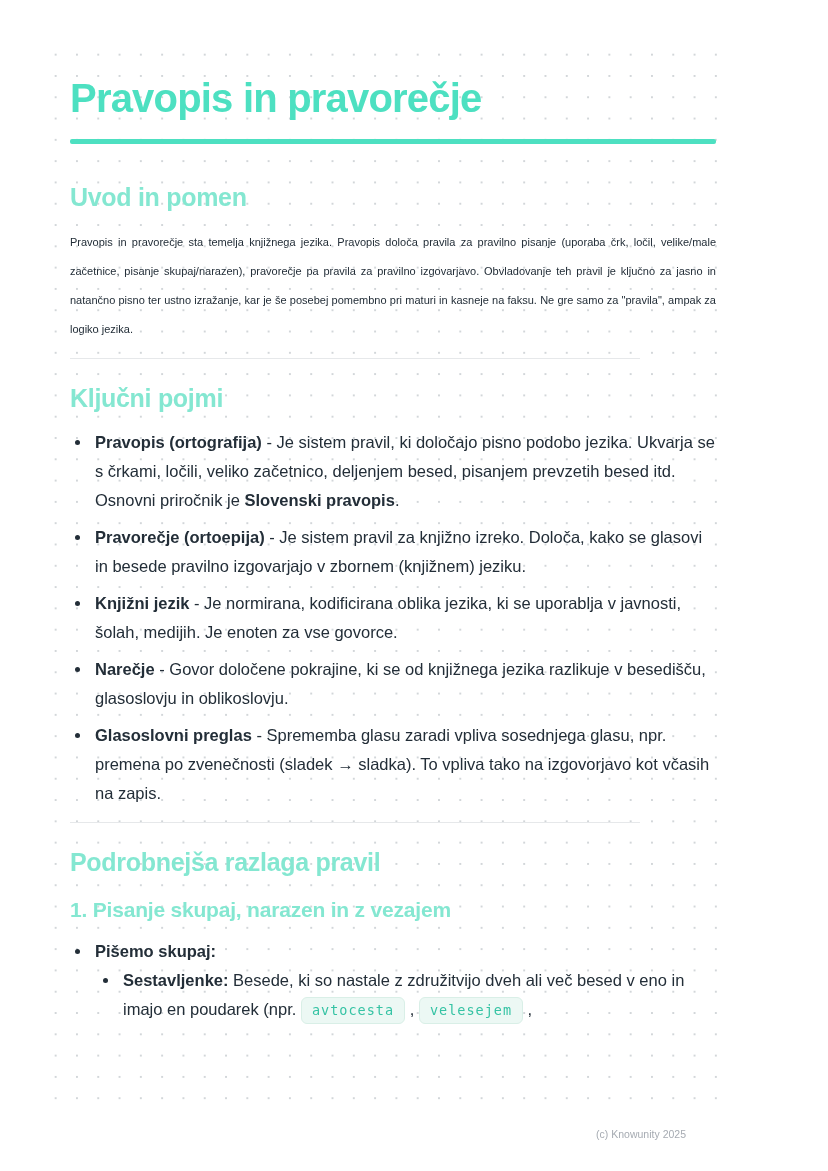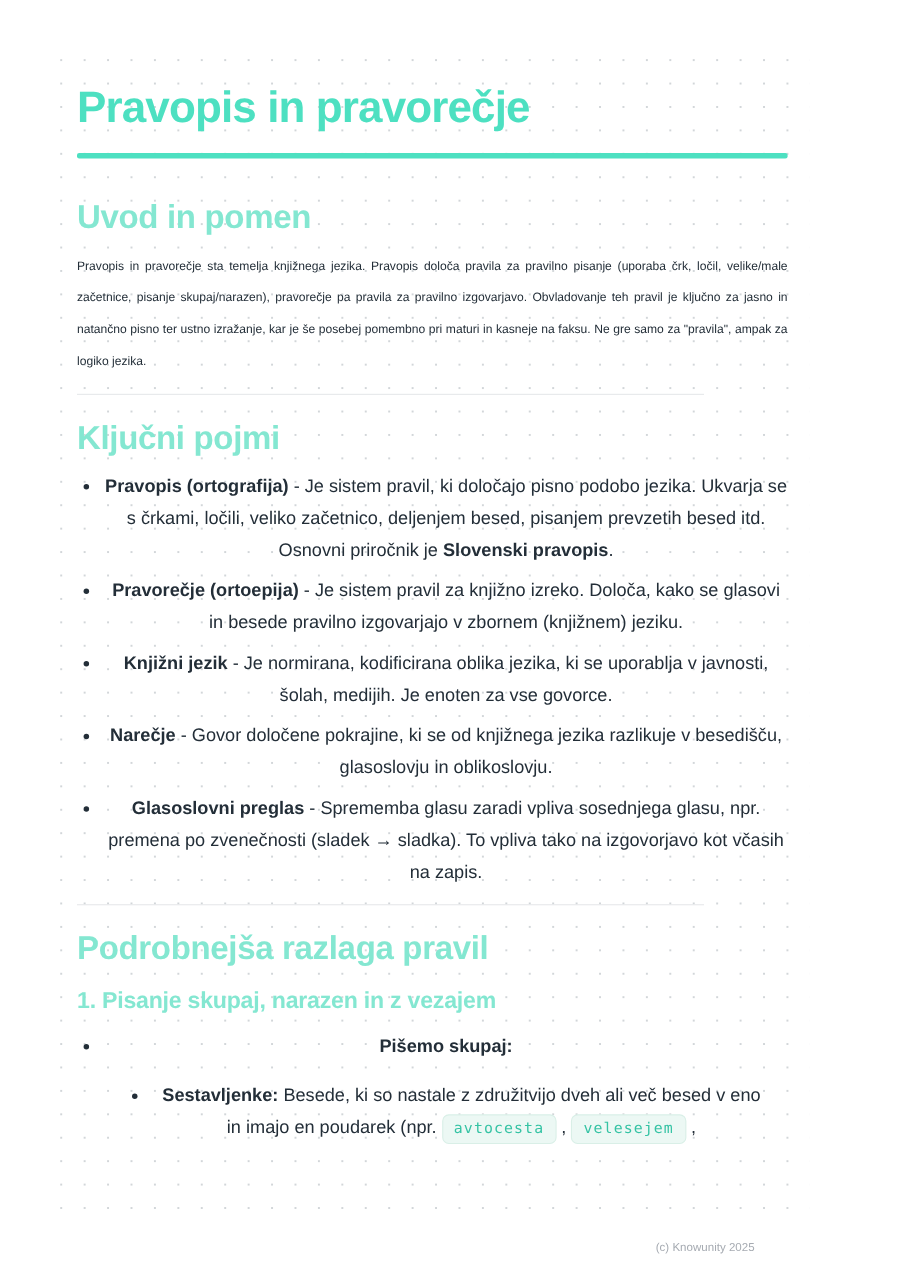--- a/index.html
+++ b/index.html
@@ -47,21 +47,21 @@
     color: var(--brand-teal, #4de0c1);
   }
   .title-rule {
     margin-top: 21px;
     width: 646px; height: 5px;
     border-radius: 2px;
     background: var(--brand-teal, #4de0c1);
   }
   h2.section-heading {
     margin: 40px 0 0 0;
-    font-size: 30px;
+    font-size: 25px;
     line-height: 27px;
     font-weight: 700;
     letter-spacing: -0.3px;
     color: var(--heading-mint, #84e7d1);
   }
   h2.tight { margin-top: 26px; }
   h3.sub-heading {
     margin: 22px 0 0 0;
     font-size: 21px;
     line-height: 23px;
@@ -84,25 +84,24 @@
   ul.bullets {
     margin: 16px 0 0 0;
     padding: 0 0 0 22px;
     list-style: disc;
   }
   ul.bullets li {
     font-size: 16.5px;
     line-height: 29px;
     margin: 0 0 8px 0;
     padding-left: 3px;
-    text-align: center;
   }
   ul.bullets li:last-child { margin-bottom: 0; }
   ul.bullets ul.inner {
-    margin: 16px;
+    margin: 0;
     padding: 0 0 0 25px;
     list-style: disc;
   }
   b.term { font-weight: 700; }
   code.chip {
     display: inline-block;
     font-family: "DejaVu Sans Mono", "Liberation Mono", monospace;
     font-size: 13.5px;
     line-height: 18px;
     color: var(--code-text, #35c3a4);

